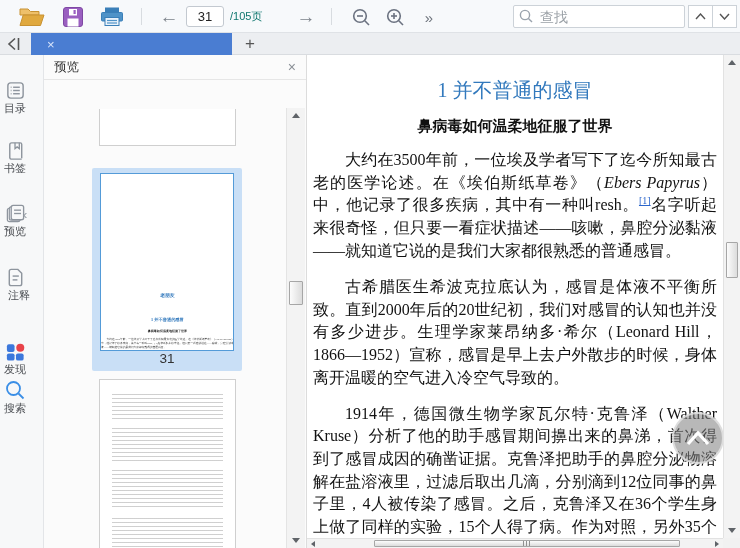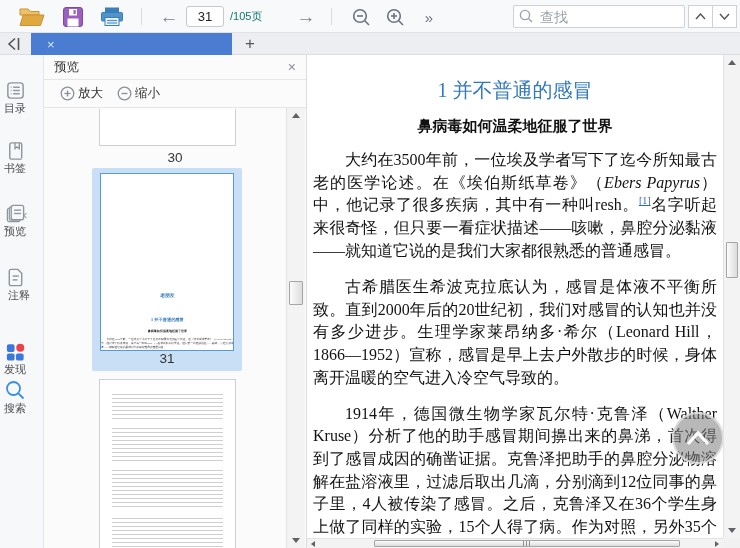--- a/index.html
+++ b/index.html
@@ -270,41 +270,23 @@
         <span class="side-label">搜索</span>
       </div>
       <span class="active-notch">‹</span>
     </div>
 
     <div class="preview-panel">
       <div class="preview-header">
         <span class="preview-title">预览</span>
         <span class="panel-close">×</span>
       </div>
-      <div class="zoom-row">
-        <div class="zoom-ctl">
-          <svg width="15" height="15" viewBox="0 0 15 15">
-            <circle cx="7.5" cy="7.5" r="6.3" fill="none" stroke="#8a9099" stroke-width="1.3"></circle>
-            <line x1="4.5" y1="7.5" x2="10.5" y2="7.5" stroke="#8a9099" stroke-width="1.3"></line>
-            <line x1="7.5" y1="4.5" x2="7.5" y2="10.5" stroke="#8a9099" stroke-width="1.3"></line>
-          </svg>
-          <span>放大</span>
-        </div>
-        <div class="zoom-ctl">
-          <svg width="15" height="15" viewBox="0 0 15 15">
-            <circle cx="7.5" cy="7.5" r="6.3" fill="none" stroke="#8a9099" stroke-width="1.3"></circle>
-            <line x1="4.5" y1="7.5" x2="10.5" y2="7.5" stroke="#8a9099" stroke-width="1.3"></line>
-          </svg>
-          <span>缩小</span>
-        </div>
-      </div>
 
       <div class="thumbs">
         <div class="thumb-page-30"></div>
-        <div class="thumb-label" style="top:41px;">30</div>
 
         <div class="sel-box">
           <div class="thumb-page-31">
             <div class="mini-doc">
               <div class="mini-head">老朋友</div>
               <div class="mini-title">1 并不普通的感冒</div>
               <div class="mini-sub">鼻病毒如何温柔地征服了世界</div>
               <div class="mini-p"><span>大约在3500年前，一位埃及学者写下了迄今所知最古老的医学论述。在《埃伯斯纸草卷》（</span><span class="it">Ebers Papyrus</span><span>）中，他记录了很多疾病，其中有一种叫resh。</span><span>[1]</span><span>名字听起来很奇怪，但只要一看症状描述——咳嗽，鼻腔分泌黏液——就知道它说的是我们大家都很熟悉的普通感冒。</span></div>
 
             </div>

